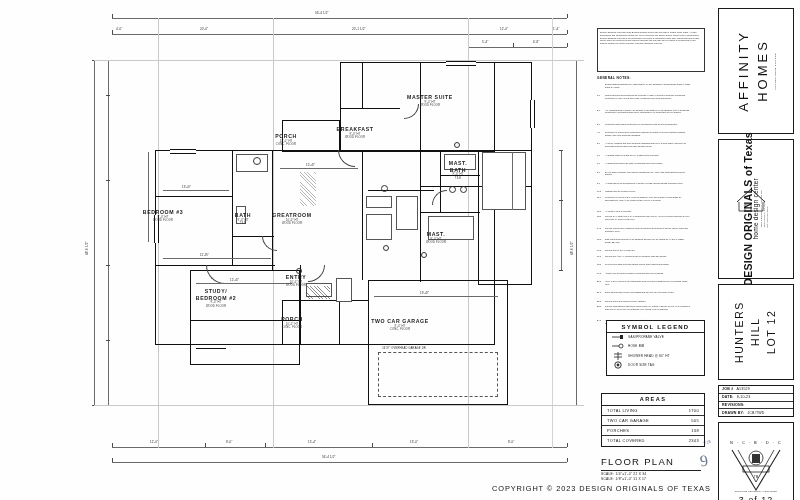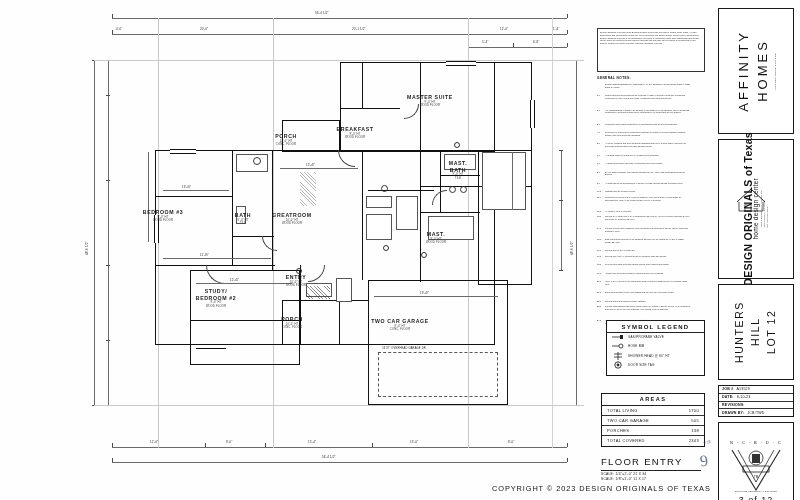--- a/index.html
+++ b/index.html
@@ -483,21 +483,21 @@
     <div class="arow">
       <span>PORCHES</span>
       <span>138</span>
     </div>
     <div class="arow">
       <span>TOTAL COVERED</span>
       <span>2343</span>
     </div>
   </div>
 
-  <div class="fpcap" style="left:601px;top:456px;">FLOOR ENTRY</div>
+  <div class="fpcap" style="left:601px;top:456px;">FLOOR PLAN</div>
   <div class="fprule" style="left:601px;top:470px;width:100px;"></div>
   <div class="fpscale" style="left:601px;top:472px;">
     <div>SCALE:  1/4"=1'-0"   22 X 34</div>
     <div>SCALE:  1/8"=1'-0"   11 X 17</div>
   </div>
 
   <div class="copyright" style="left:492px;top:484px;">COPYRIGHT © 2023 DESIGN ORIGINALS OF TEXAS</div>
 
   <div class="stampsm" style="left:703px;top:440px;">7/28</div>
   <div class="stamp" style="left:700px;top:452px;">9</div>

